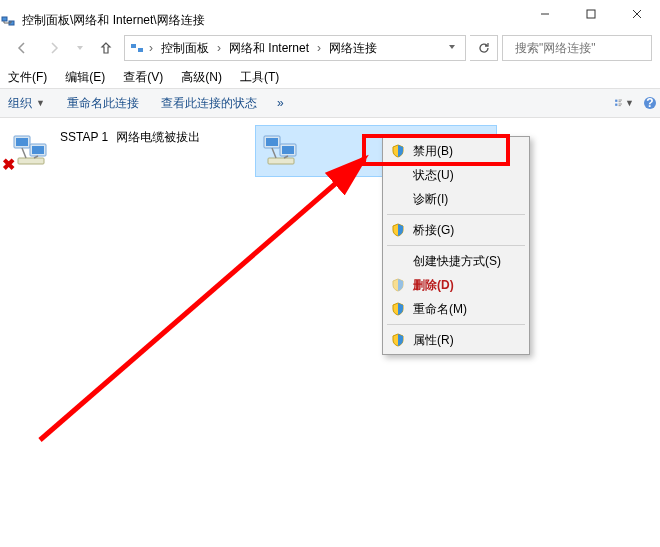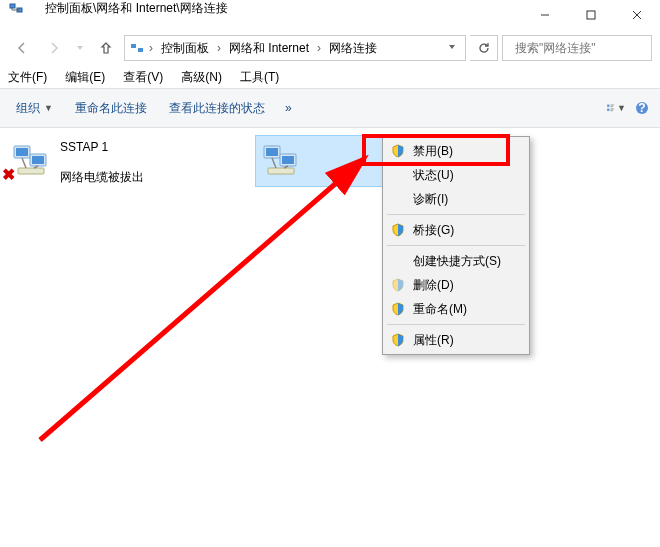--- a/index.html
+++ b/index.html
@@ -1,59 +1,59 @@
 <!DOCTYPE html>
 <html><head>
 <meta charset="utf-8">
 <style>
   * { box-sizing: border-box; margin: 0; padding: 0; font-family: "Microsoft YaHei", "Segoe UI", sans-serif; font-size: 12px; }
   body { width: 660px; height: 547px; background: #fff; position: relative; }
   
-  .titlebar { height: 30px; display: flex; align-items: flex-start; padding-left: 8px; border-bottom: 1px solid transparent; gap: 15px; }
+  .titlebar { height: 30px; display: flex; align-items: flex-end; border-bottom: 1px solid transparent; }
   .titlebar .icon { width: 16px; height: 16px; margin-right: 6px; }
   .titlebar .title { flex: 1; color: #000; }
   .winbtns { display: flex; height: 30px; }
   .winbtn { width: 46px; display: flex; align-items: center; justify-content: center; color: #333; }
 
   .navbar { height: 36px; display: flex; align-items: center; padding: 4px 8px; gap: 4px; }
   .nav-arrow { width: 28px; height: 28px; display: flex; align-items: center; justify-content: center; color: #888; border-radius: 2px; }
   .nav-arrow.enabled { color: #333; }
   .breadcrumb { flex: 1; height: 26px; border: 1px solid #ccc; display: flex; align-items: center; padding: 0 4px; gap: 2px; background: #fff; }
   .crumb-icon { width: 16px; height: 16px; }
   .crumb-sep { color: #666; padding: 0 2px; }
   .crumb-item { padding: 2px 4px; color: #000; }
   .crumb-drop { color: #666; margin-left: auto; margin-right: 4px; }
   .refresh-btn { width: 28px; height: 26px; border: 1px solid #ccc; border-left: none; display: flex; align-items: center; justify-content: center; }
   .searchbox { width: 150px; height: 26px; border: 1px solid #ccc; display: flex; align-items: center; padding: 0 6px; gap: 6px; color: #888; }
   .searchbox input { border: none; outline: none; flex: 1; font-size: 12px; color: #888; background: transparent; }
 
   .menubar { height: 22px; display: flex; align-items: center; padding: 0 0; gap: 2px; background: #fff; }
   .menu-item { padding: 2px 8px; color: #000; }
 
-  .toolbar { height: 40px; display: flex; align-items: center; padding: 0 8px; gap: 6px; background: #f5f6f7; border-top: 1px solid #e1e1e1; border-bottom: 1px solid #e1e1e1; }
+  .toolbar { height: 30px; display: flex; align-items: center; padding: 0 0; gap: 6px; background: #f5f6f7; border-top: 1px solid #e1e1e1; border-bottom: 1px solid #e1e1e1; }
   .tool-item { padding: 3px 8px; color: #1a4e8a; display: flex; align-items: center; gap: 4px; }
   .tool-drop { color: #555; font-size: 9px; }
   .tool-sep { flex: 1; }
   .tool-more { color: #1a4e8a; padding: 0 6px; }
   .tool-icon { width: 20px; height: 20px; display: flex; align-items: center; justify-content: center; }
 
   .content { position: relative; height: 429px; background: #fff; padding: 8px 6px; display: flex; align-items: flex-start; gap: 10px; }
   
   .adapter { display: flex; align-items: flex-start; gap: 8px; padding: 4px; width: 240px; }
   .adapter.selected { background: #cce8ff; outline: 1px solid #99d1ff; }
   .adapter-icon { width: 42px; height: 42px; position: relative; flex-shrink: 0; }
-  .adapter-text { display: flex; flex-direction: column; gap: 14px; line-height: 1.3; }
+  .adapter-text { display: flex; flex-direction: row; gap: 8px; line-height: 1.3; }
   .adapter-name { color: #000; }
   .adapter-status { color: #000; }
   .adapter-device { color: #000; }
   .red-x { position: absolute; bottom: -2px; left: -8px; color: #d40000; font-weight: bold; font-size: 16px; }
 
   .context-menu { position: absolute; left: 382px; top: 136px; width: 148px; background: #f2f2f2; border: 1px solid #a0a0a0; box-shadow: 3px 3px 6px rgba(0,0,0,0.25); padding: 2px; }
   .ctx-item { height: 24px; display: flex; align-items: center; padding: 0 8px 0 28px; position: relative; color: #000; }
-  .ctx-item.disabled { color: #000000; }
+  .ctx-item.disabled { color: #b91c1c; font-weight: bold; }
   .ctx-shield { position: absolute; left: 6px; width: 14px; height: 14px; }
   .ctx-sep { height: 1px; background: #d0d0d0; margin: 3px 2px; }
 
   .red-box { position: absolute; border: 4px solid #ff0000; pointer-events: none; }
   .red-box.main { left: 362px; top: 134px; width: 148px; height: 32px; }
   
   .arrow-svg { position: absolute; left: 30px; top: 150px; width: 360px; height: 300px; pointer-events: none; }
 </style>
 </head>
 <body>

